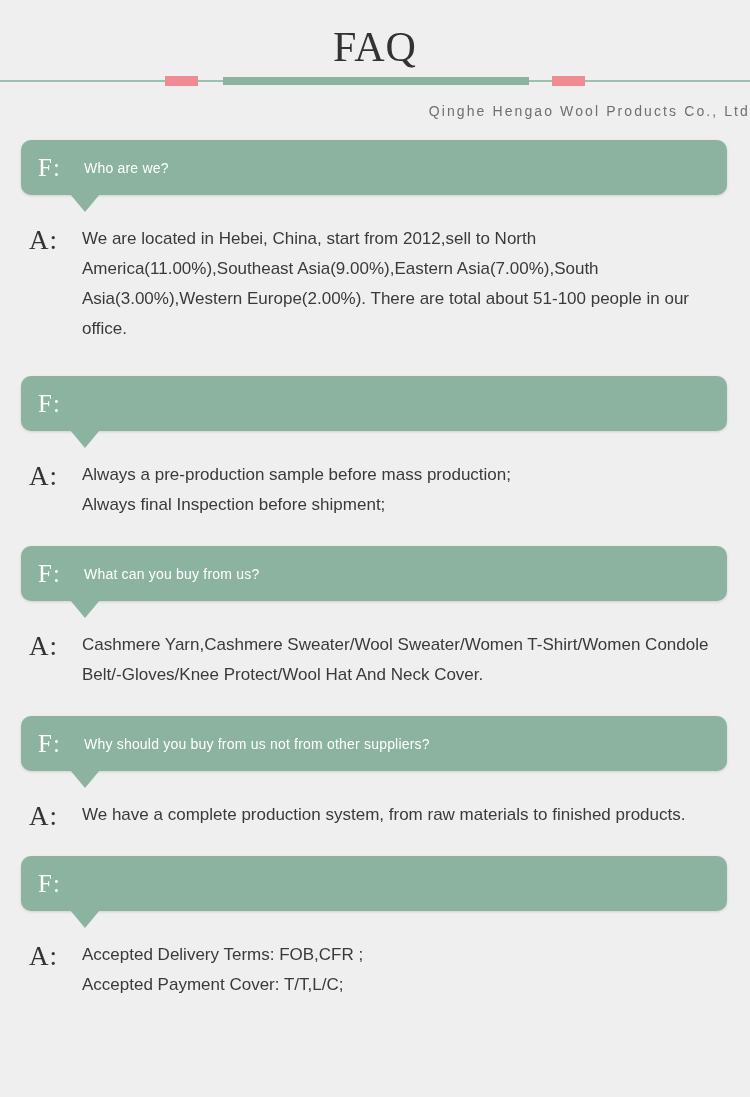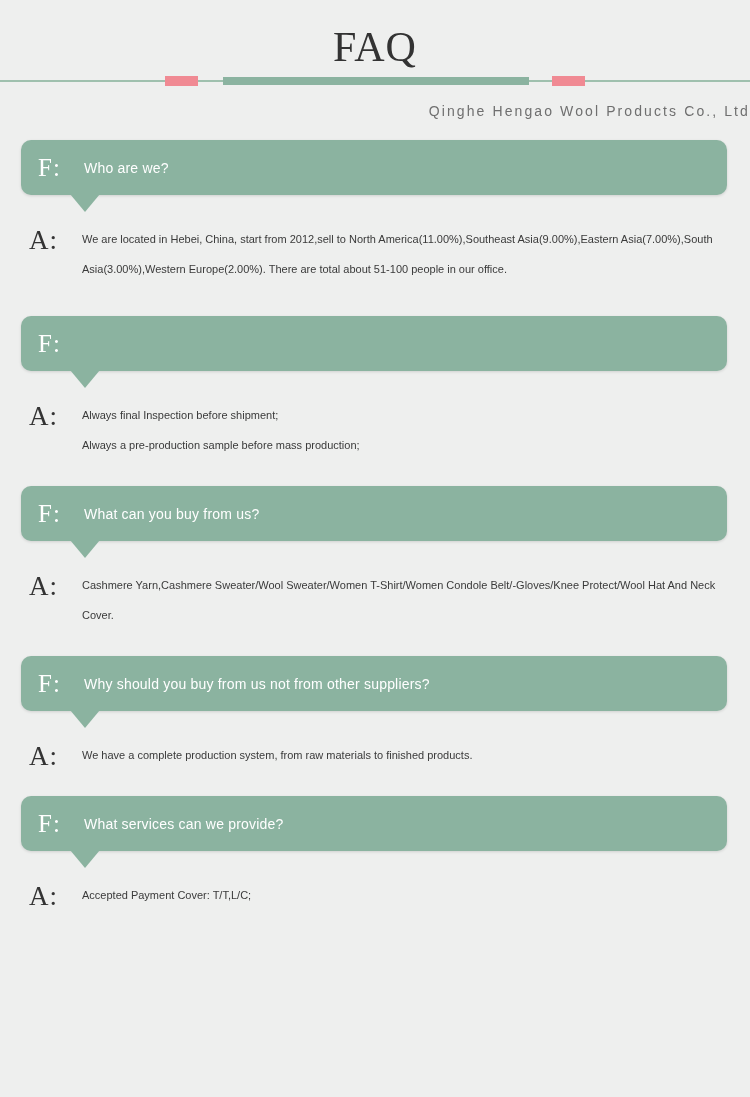--- a/index.html
+++ b/index.html
@@ -131,21 +131,21 @@
     font-family: "Liberation Serif", serif;
     font-size: 27px;
     color: #333333;
     line-height: 26px;
     width: 53px;
     flex: 0 0 53px;
     letter-spacing: 1px;
   }
   .a-text {
     flex: 1;
-    font-size: 11px;
+    font-size: 17px;
     color: #3a3a3a;
     line-height: 30px;
     margin-top: -3px;
   }
   .a-text .a-line {
     display: block;
   }
 
   .gap-1 { height: 32px; }
   .gap-2 { height: 26px; }
@@ -181,22 +181,22 @@
 
   <div class="gap-1"></div>
 
   <li class="faq-item">
     <div class="q-bubble">
       <span class="q-mark">F:</span>
     </div>
     <div class="a-block">
       <span class="a-mark">A:</span>
       <div class="a-text">
+        <span class="a-line">Always a pre-production sample before mass production;</span>
         <span class="a-line">Always final Inspection before shipment;</span>
-        <span class="a-line">Always a pre-production sample before mass production;</span>
       </div>
     </div>
   </li>
 
   <div class="gap-2"></div>
 
   <li class="faq-item">
     <div class="q-bubble">
       <span class="q-mark">F:</span>
       <span class="q-text">What can you buy from us?</span>
@@ -222,23 +222,23 @@
         <span class="a-line">We have a complete production system, from raw materials to finished products.</span>
       </div>
     </div>
   </li>
 
   <div class="gap-2"></div>
 
   <li class="faq-item">
     <div class="q-bubble">
       <span class="q-mark">F:</span>
-      <span class="q-text">What services can we provide?</span>
-    </div>
-    <div class="a-block">
-      <span class="a-mark">A:</span>
-      <div class="a-text">
+    </div>
+    <div class="a-block">
+      <span class="a-mark">A:</span>
+      <div class="a-text">
+        <span class="a-line">Accepted Delivery Terms: FOB,CFR ;</span>
         <span class="a-line">Accepted Payment Cover: T/T,L/C;</span>
       </div>
     </div>
   </li>
 
 </ul>
 
 </body></html>

